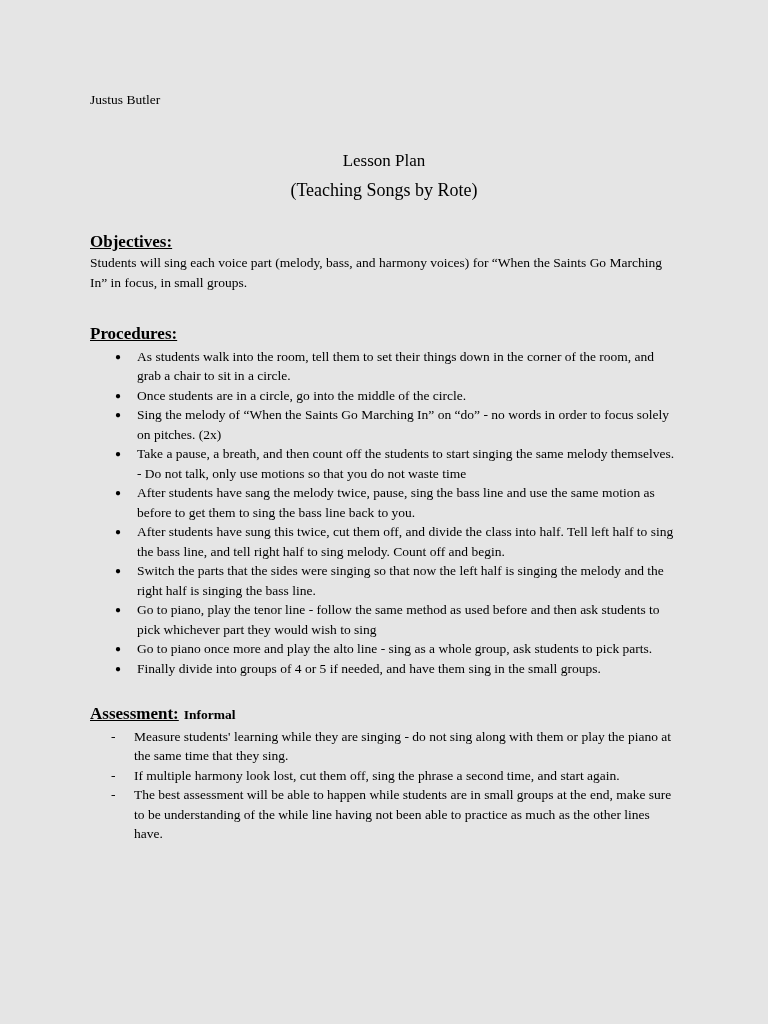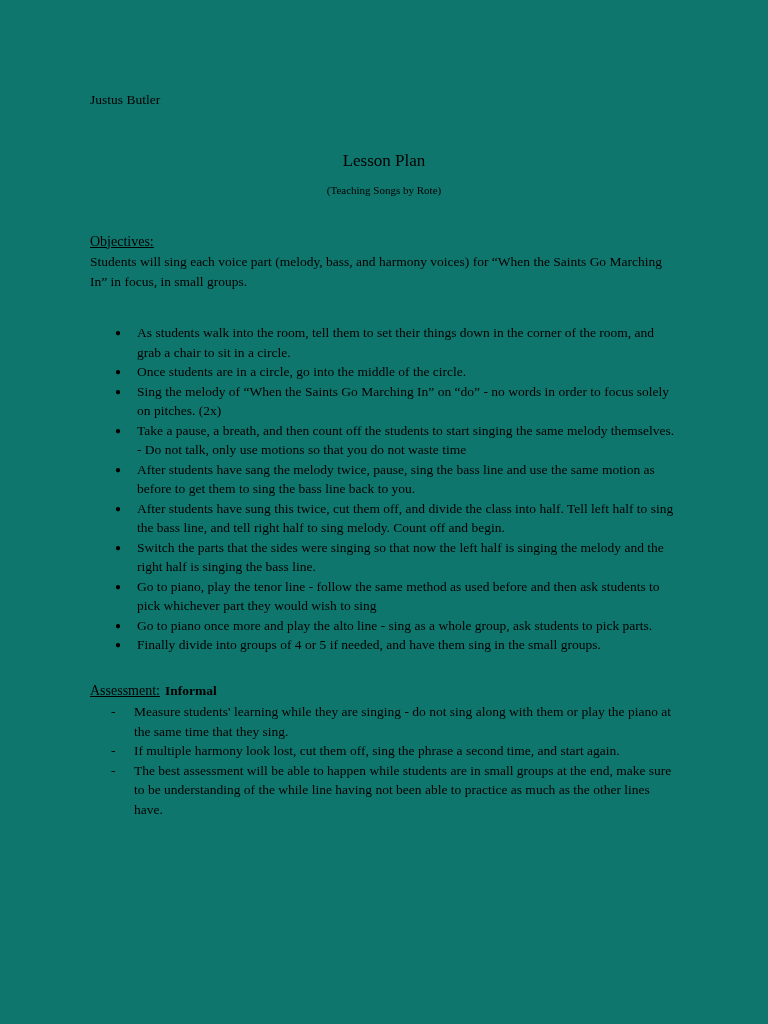--- a/index.html
+++ b/index.html
@@ -5,21 +5,21 @@
   html, body {
     margin: 0;
     padding: 0;
     background: #ffffff;
   }
   .page {
     position: relative;
     width: 768px;
     height: 1024px;
     box-sizing: border-box;
-    background: #0f766e;
+    background: #e5e5e5;
     font-family: "Liberation Serif", serif;
     font-size: 13.5px;
     line-height: 19.5px;
     color: #000000;
     padding: 90px 90px 0 90px;
     overflow: hidden;
   }
   .header-block {
     margin: 0;
   }
@@ -30,33 +30,33 @@
     text-align: center;
     margin-top: 40px;
   }
   .doc-title {
     font-size: 17px;
     line-height: 22px;
     margin: 8px;
     font-weight: normal;
   }
   .doc-subtitle {
-    font-size: 11px;
+    font-size: 18px;
     line-height: 20px;
     margin: 3px 0 0 0;
     font-weight: normal;
   }
   .section {
     margin-top: 32px;
   }
   .section-heading {
     text-decoration: underline;
     margin: 0;
-    font-weight: normal;
-    font-size: 14px;
+    font-weight: bold;
+    font-size: 17px;
     display: inline;
   }
   .section-body {
     margin: 1px 0 0 0;
   }
   .assessment-type {
     font-weight: bold;
     text-decoration: none;
     margin-left: 5px;
   }
@@ -108,20 +108,23 @@
   </div>
 
   <div class="section">
     <p class="section-body">
       <span class="section-heading">Objectives:</span>
     </p>
     <p class="section-body">Students will sing each voice part (melody, bass, and harmony voices) for “When the Saints Go Marching In” in focus, in small groups.</p>
   </div>
 
   <div class="section">
+    <p class="section-body">
+      <span class="section-heading">Procedures:</span>
+    </p>
     <ul class="bullet-list">
       <li>
         <span class="marker">●</span>
         <span class="text">As students walk into the room, tell them to set their things down in the corner of the room, and grab a chair to sit in a circle.</span>
       </li>
       <li>
         <span class="marker">●</span>
         <span class="text">Once students are in a circle, go into the middle of the circle.</span>
       </li>
       <li>

